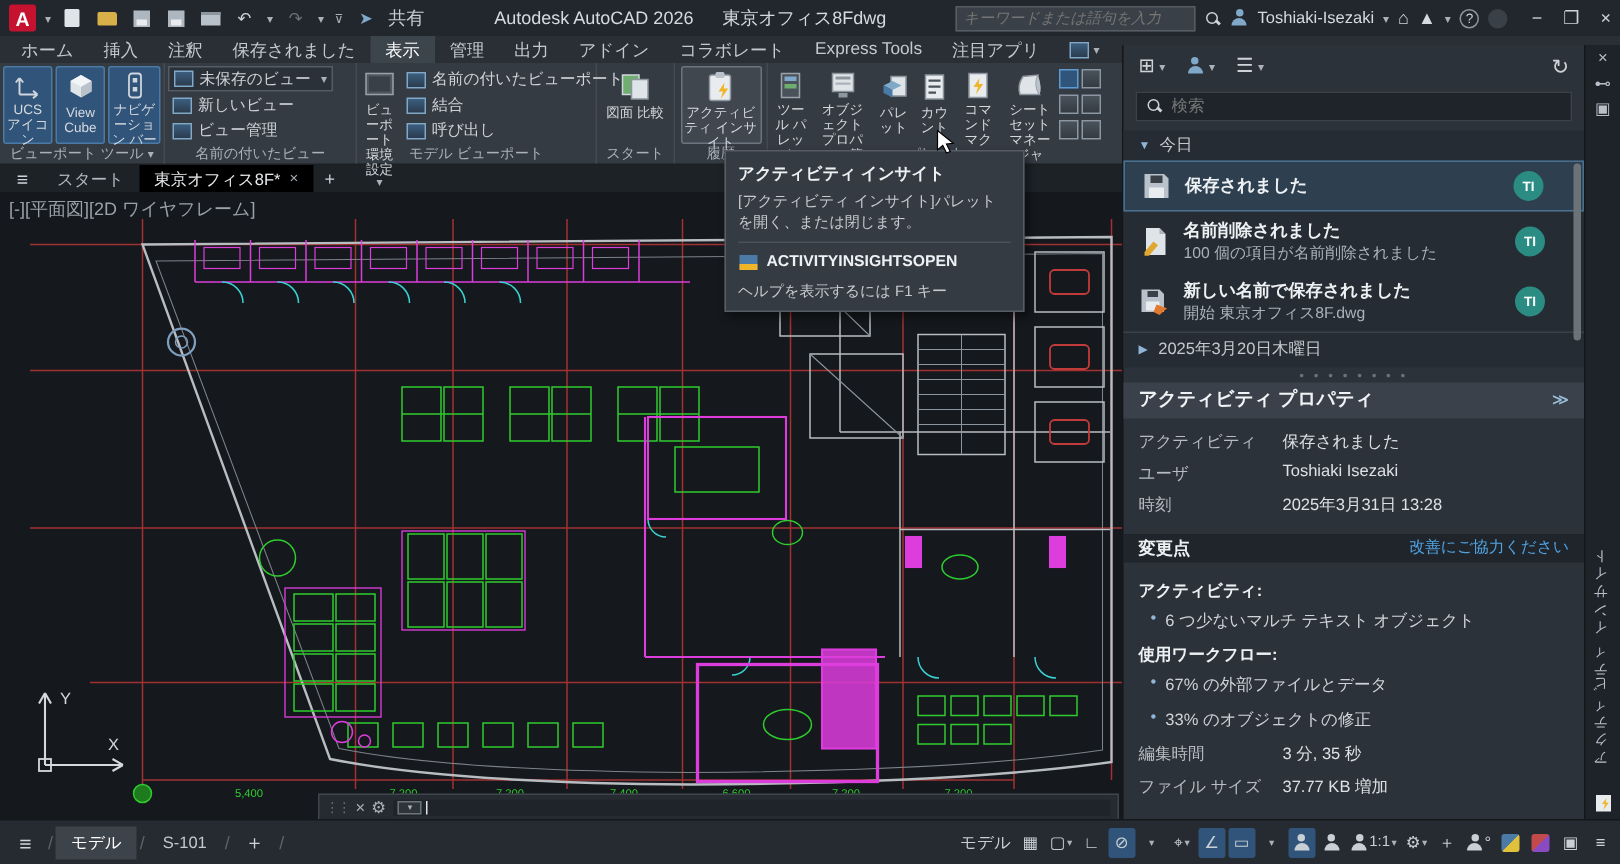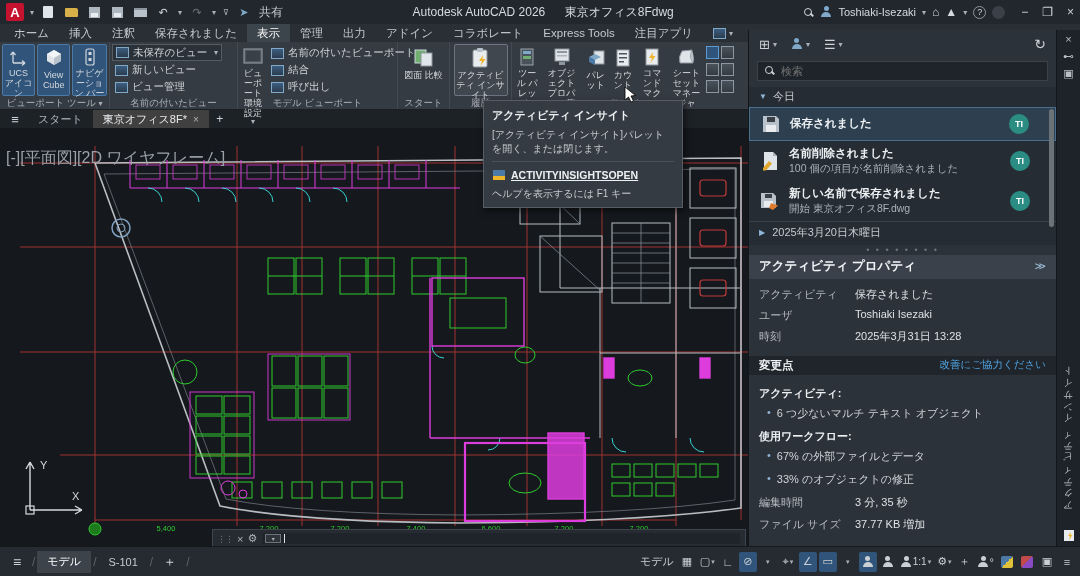--- a/index.html
+++ b/index.html
@@ -65,43 +65,43 @@
   .gi.on { border-color:#5c9bd1; background:#31557a; }
 
   
   .svg-ic svg { display:block; }
 
   
   .drawing { position:absolute; left:0; top:110px; width:748px; height:436px; background:#15181c; z-index:1; }
   .filetabs { height:18px; background:#1d2227; display:flex; align-items:stretch; gap:0; padding-left:2px; }
   .ft-menu { width:26px; display:flex; align-items:center; justify-content:center; color:#cdd3d9; font-size:13px; }
   .ftab { padding:0 10px; display:flex; align-items:center; gap:6px; color:#b4bac1; font-size:11px; }
-  .ftab.active { background:#404040; color:#e8ebee; }
+  .ftab.active { background:#000000; color:#e8ebee; }
   .ftab .x { color:#aab1b8; font-size:10px; }
   .ft-plus { width:22px; display:flex; align-items:center; justify-content:center; color:#cdd3d9; }
-  .vp-label { position:absolute; left:6px; top:38px; color:#9ba1a8; font-size:16px; z-index:3; }
+  .vp-label { position:absolute; left:6px; top:21px; color:#9ba1a8; font-size:12px; z-index:3; }
   .canvas { position:absolute; left:0; top:18px; width:748px; height:418px; }
 
   
   .cmdbar { position:absolute; left:212px; top:529px; width:534px; height:19px; background:#262b31;
     border:1px solid #3e454d; display:flex; align-items:center; gap:4px; padding:0 4px; z-index:12; }
   .cmd-grip { color:#6b7278; font-size:9px; letter-spacing:-1px; }
   .cmd-x { color:#aab1b8; font-size:11px; }
   .cmd-wrench { color:#aab1b8; font-size:11px; }
   .cmd-input { flex:1; height:13px; background:#1f242a; border:1px solid #3a414850; display:flex; align-items:center; gap:3px; padding:0 3px; }
   .cmd-btn { width:16px; height:9px; border:1px solid #6b7278; background:#2e343b; font-size:6px; color:#aab1b8;
     display:flex; align-items:center; justify-content:center; }
   .cmd-caret { width:1px; height:9px; background:#dfe3e7; }
 
   
   .tooltip { position:absolute; left:483px; top:100px; width:200px; background:#353b42;
     border:1px solid #565d66; box-shadow:2px 3px 6px rgba(0,0,0,.5); z-index:30; padding:7px 8px 6px 8px; }
   .tt-title { color:#eef1f3; font-weight:bold; font-size:11px; margin-bottom:5px; }
   .tt-body { color:#c6cbd1; font-size:10px; line-height:1.35; padding-bottom:6px; border-bottom:1px solid #4a5159; }
-  .tt-cmd { display:flex; align-items:center; gap:5px; margin:6px 0 5px 0; color:#eef1f3; font-weight:bold; font-size:10.5px;text-decoration:underline; }
+  .tt-cmd { display:flex; gap:5px; margin:6px 0 5px 0; color:#eef1f3; font-weight:bold; font-size:10.5px; }
   .tt-help { color:#c6cbd1; font-size:10px; }
 
   
   .cursor { position:absolute; left:624px; top:86px; z-index:35; }
 
   
   .palette { position:absolute; left:748px; top:30px; width:332px; height:516px; background:#2c323a;
     border-left:1px solid #14171a; z-index:20; display:flex; }
   .pal-main { width:308px; display:flex; flex-direction:column; }
   .pal-toolbar { height:30px; display:flex; align-items:center; gap:14px; padding:0 10px; }
@@ -198,20 +198,23 @@
       <span class="qi" style="color:#6b7278">↷</span>
       <span class="caret">▾</span>
       <span class="caret">⊽</span>
       <span class="qi" style="color:#7fa8c9">➤</span>
       <span>共有</span>
     </div>
     <div class="title-center">
       <span>Autodesk AutoCAD 2026</span>
       <span class="doc">東京オフィス8Fdwg</span>
     </div>
+    <div class="tb-search">
+      <input placeholder="キーワードまたは語句を入力" style="">
+    </div>
     <span class="mag"></span>
     <span class="person"></span>
     <span style="font-size:11px;color:#d5dade">Toshiaki-Isezaki</span>
     <span class="caret">▾</span>
     <span style="font-size:12px">⌂</span>
     <span style="color:#d5dade;font-size:12px">▲</span>
     <span class="caret">▾</span>
     <span style="border:1px solid #8d969e;border-radius:50%;width:13px;height:13px;display:inline-flex;align-items:center;justify-content:center;font-size:9px">?</span>
     <span style="width:13px;height:13px;border-radius:50%;background:#3a4047;display:inline-block"></span>
     <div class="win-btns">

